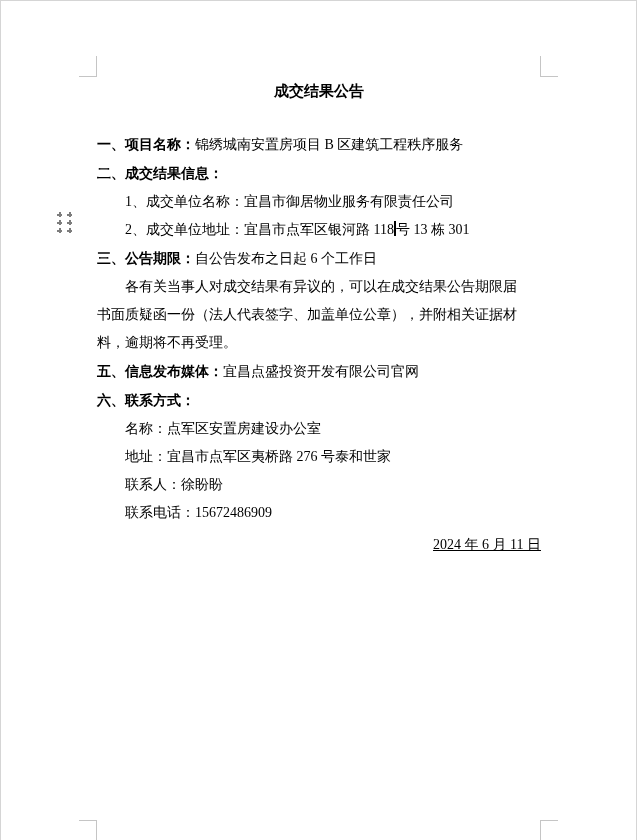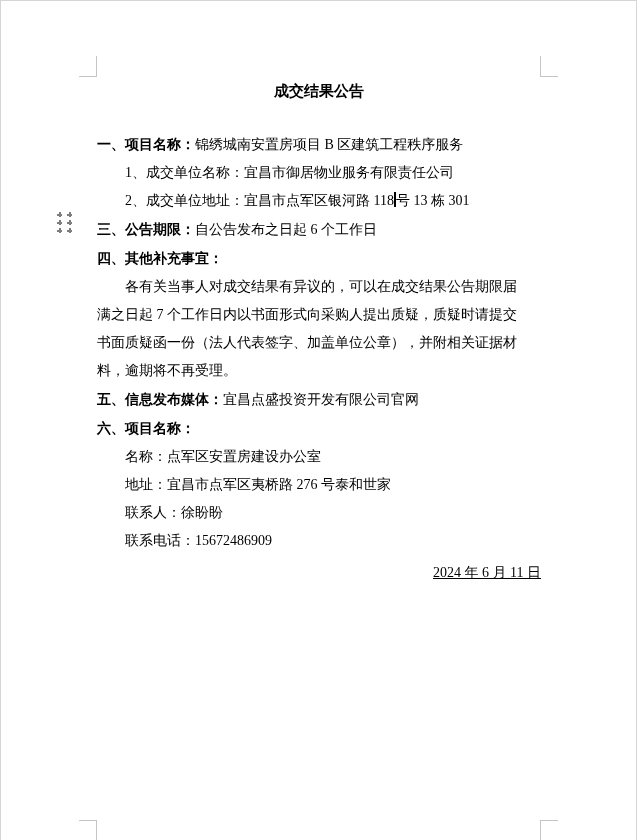--- a/index.html
+++ b/index.html
@@ -104,57 +104,54 @@
 
 <div class="doc-content">
 
   <div class="doc-title">成交结果公告</div>
   <div class="title-gap"></div>
 
   <div class="line">
     <span class="lbl">一、项目名称：</span><span>锦绣城南安置房项目 B 区建筑工程秩序服务</span>
   </div>
 
+  <div class="line">
+    <span class="lbl">二、成交结果信息：</span>
+  </div>
 
   <div class="line indent">
     <span>1、成交单位名称：宜昌市御居物业服务有限责任公司</span>
   </div>
 
   <div class="line indent">
     <span>2、成交单位地址：宜昌市点军区银河路 118</span><span class="caret"></span><span>号 13 栋 301</span>
   </div>
 
 
   <div class="line">
     <span class="lbl">三、公告期限：</span><span>自公告发布之日起 6 个工作日</span>
   </div>
 
-  <div class="line">
-    <span class="lbl">四、其他补充事宜：</span>
-  </div>
 
   <div class="line indent">
     <span>各有关当事人对成交结果有异议的，可以在成交结果公告期限届</span>
-  </div>
-  <div class="line">
-    <span>满之日起 7 个工作日内以书面形式向采购人提出质疑，质疑时请提交</span>
   </div>
   <div class="line">
     <span>书面质疑函一份（法人代表签字、加盖单位公章），并附相关证据材</span>
   </div>
   <div class="line">
     <span>料，逾期将不再受理。</span>
   </div>
 
   <div class="line">
     <span class="lbl">五、信息发布媒体：</span><span>宜昌点盛投资开发有限公司官网</span>
   </div>
 
   <div class="line">
-    <span class="lbl">六、项目名称：</span>
+    <span class="lbl">六、联系方式：</span>
   </div>
 
   <div class="line indent">
     <span>名称：点军区安置房建设办公室</span>
   </div>
   <div class="line indent">
     <span>地址：宜昌市点军区夷桥路 276 号泰和世家</span>
   </div>
   <div class="line indent">
     <span>联系人：徐盼盼</span>

